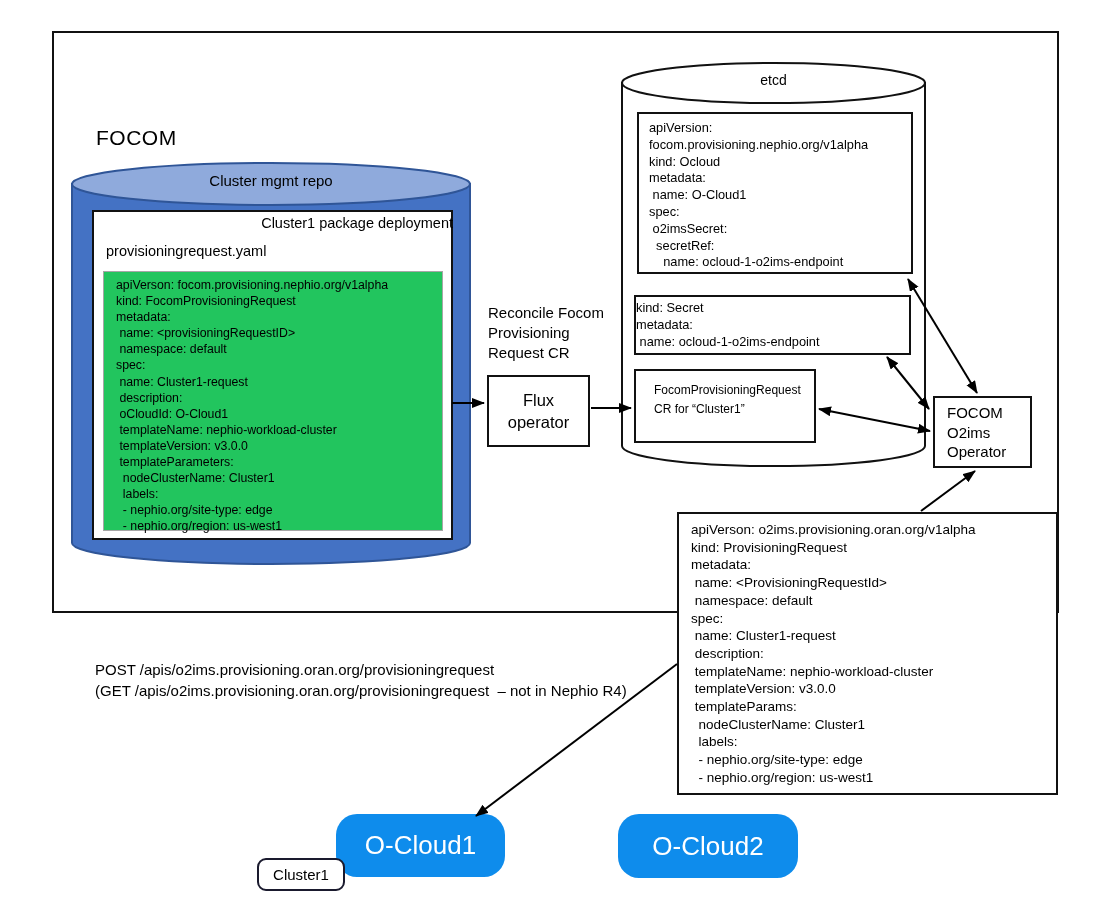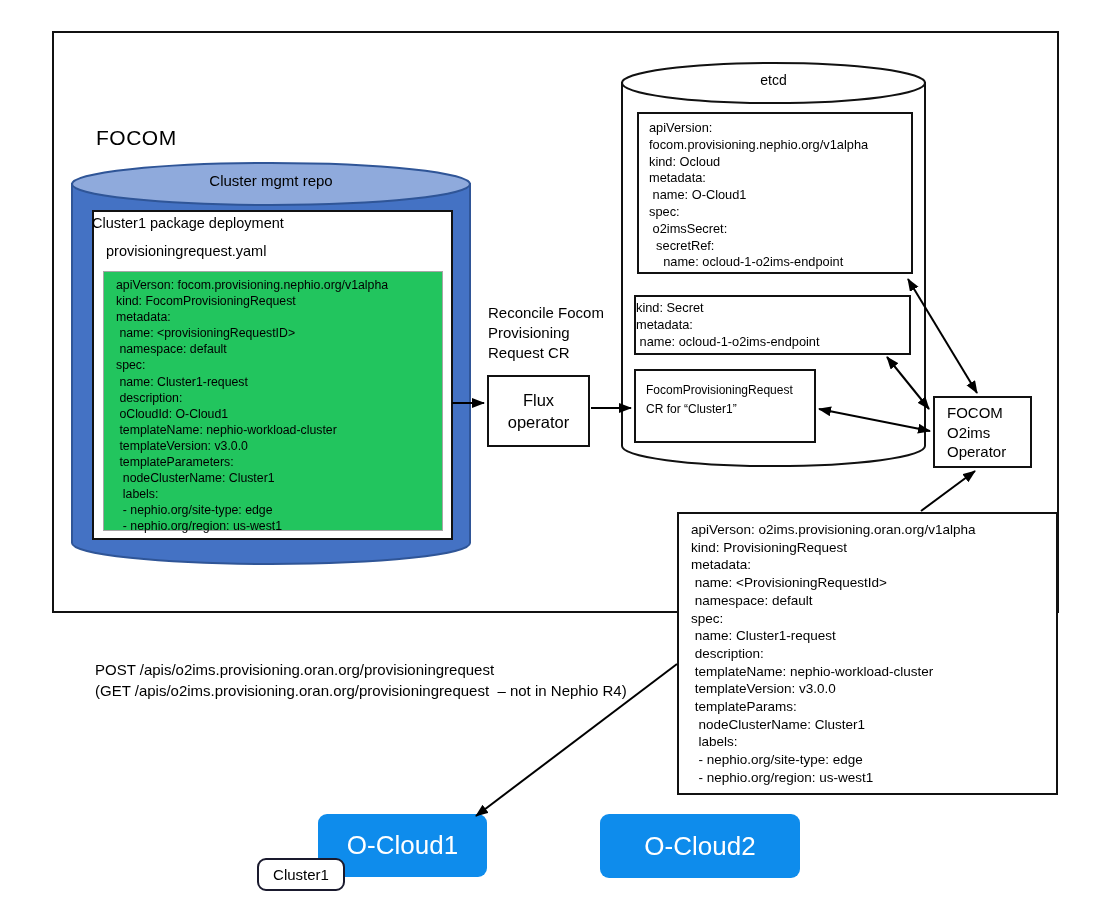--- a/index.html
+++ b/index.html
@@ -5,35 +5,35 @@
   html,body{margin:0;padding:0;background:#ffffff;}
   body{width:1110px;height:921px;position:relative;font-family:"Liberation Sans",sans-serif;color:#000;overflow:hidden;}
   .abs{position:absolute;box-sizing:border-box;}
   .pre{white-space:pre;}
   .outer-box{left:52px;top:31px;width:1007px;height:582px;border:2px solid #111;z-index:0;background:#fff;}
   .svg-shapes{left:0;top:0;width:1110px;height:921px;z-index:1;}
   .svg-arrows{left:0;top:0;width:1110px;height:921px;z-index:5;pointer-events:none;}
   .focom-label{left:96px;top:126px;font-size:21px;letter-spacing:0.5px;z-index:2;}
   .repo-label{left:72px;top:172px;width:398px;text-align:center;font-size:15px;z-index:2;}
   .inner-box{left:92px;top:210px;width:361px;height:330px;background:#fff;border:2px solid #111;z-index:3;}
-  .pkg-label{left:92px;top:215px;width:361px;text-align:left;font-size:14.5px;z-index:4;}
+  .pkg-label{left:92px;top:215px;width:361px;text-align:right;font-size:14.5px;z-index:4;}
   .yaml-filename{left:106px;top:243px;font-size:14.5px;z-index:4;}
   .gray-box{left:103px;top:271px;width:340px;height:260px;background:#22c55e;border:1px solid #A6A6A6;z-index:4;padding:5px 0 0 12px;font-size:12.3px;line-height:16.1px;}
   .reconcile-note{left:488px;top:303px;font-size:15px;line-height:20px;z-index:2;}
   .flux-box{left:487px;top:375px;width:103px;height:72px;background:#fff;border:2px solid #111;z-index:3;display:flex;align-items:center;justify-content:center;text-align:center;font-size:16.5px;line-height:22px;}
   .etcd-label{left:622px;top:72px;width:303px;text-align:center;font-size:14px;z-index:2;}
   .ebox1{left:637px;top:112px;width:276px;height:162px;background:#fff;border:2px solid #111;z-index:3;padding:6px 0 0 10px;font-size:12.8px;line-height:16.8px;}
   .ebox2{left:634px;top:295px;width:277px;height:60px;background:#fff;border:2px solid #111;z-index:3;padding:3px 0 0 0;font-size:12.8px;line-height:16.8px;}
-  .ebox3{left:634px;top:369px;width:182px;height:74px;background:#fff;border:2px solid #111;z-index:3;padding:10px 0 0 10px;font-size:12px;line-height:19px;}
+  .ebox3{left:634px;top:369px;width:182px;height:74px;background:#fff;border:2px solid #111;z-index:3;padding:10px 0 0 18px;font-size:12px;line-height:19px;}
   .operator-box{left:933px;top:396px;width:99px;height:72px;background:#fff;border:2px solid #111;z-index:3;padding:5px 0 0 12px;font-size:15px;line-height:19.5px;}
   .pr-box{left:677px;top:512px;width:381px;height:283px;background:#fff;border:2px solid #111;z-index:3;padding:7px 0 0 12px;font-size:13.5px;line-height:17.7px;}
   .api-note{left:95px;top:660px;font-size:15px;line-height:20.5px;z-index:2;}
-  .cloud-btn{background:#0E8CEC;color:#fff;border-radius:9px;display:flex;align-items:center;justify-content:center;font-size:26px;z-index:3;}
+  .cloud-btn{background:#0E8CEC;color:#fff;border-radius:21px;display:flex;align-items:center;justify-content:center;font-size:26px;z-index:3;margin-left:18px;}
   .ocloud1{left:318px;top:814px;width:169px;height:63px;}
-  .ocloud2{left:600px;top:814px;width:200px;height:64px;}
+  .ocloud2{left:600px;top:814px;width:180px;height:64px;}
   .cluster1-box{left:257px;top:858px;width:88px;height:33px;background:#fff;border:2.5px solid #1a1a2e;border-radius:9px;z-index:6;display:flex;align-items:center;justify-content:center;font-size:15px;}
 </style>
 </head>
 <body>
 
 <div class="abs outer-box"></div>
 
 <svg class="abs svg-shapes" viewBox="0 0 1110 921" xmlns="http://www.w3.org/2000/svg">
 
   <g>

